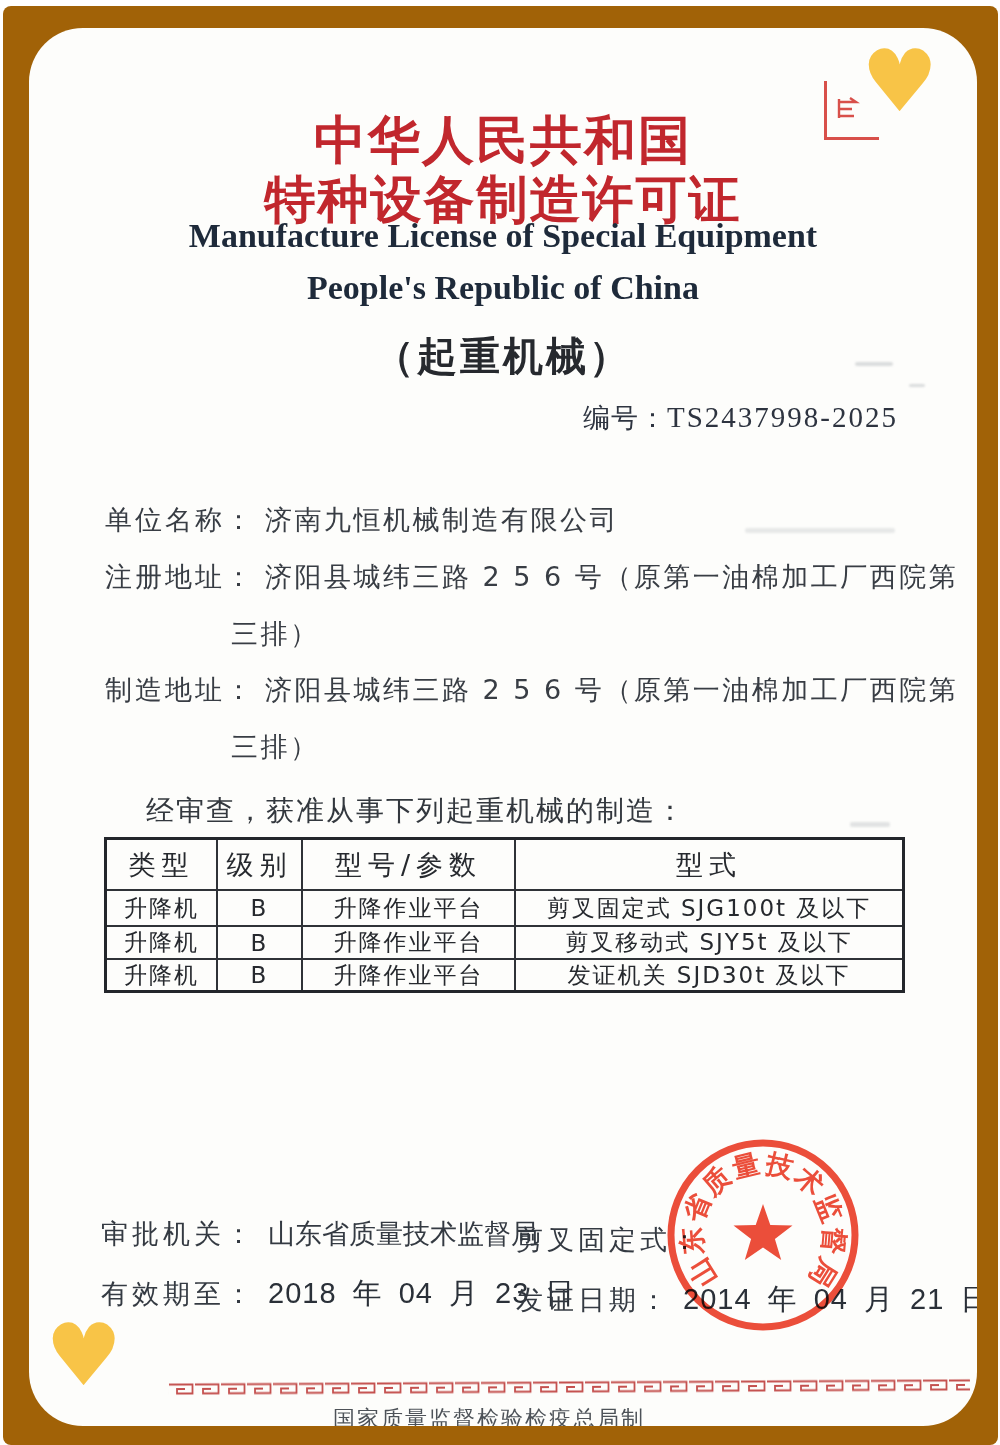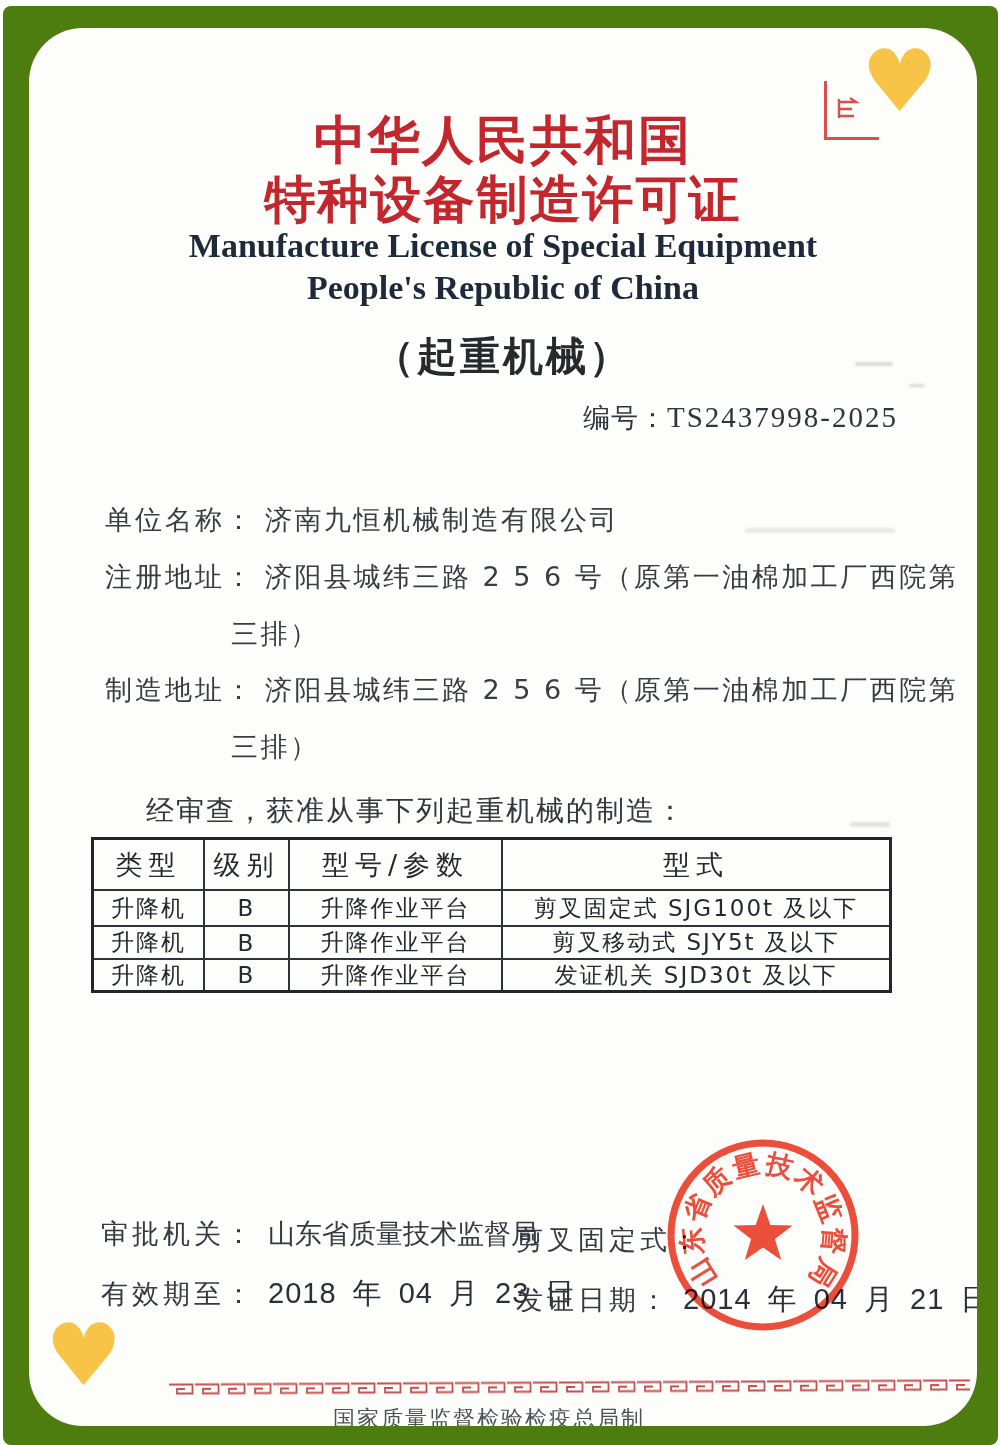--- a/index.html
+++ b/index.html
@@ -1,28 +1,28 @@
 <!DOCTYPE html>
 <html><head>
 <meta charset="utf-8">
 <style>
   html,body{margin:0;padding:0;background:#ffffff;}
   body{width:1000px;height:1445px;font-family:"DejaVu Sans",sans-serif;}
   .canvas{position:relative;width:1000px;height:1445px;background:#ffffff;overflow:hidden;}
-  .frame{position:absolute;left:3px;top:6px;right:2px;bottom:0;background:#4d7c0f;border-radius:8px;}
+  .frame{position:absolute;left:3px;top:6px;right:2px;bottom:0;background:#a16207;border-radius:8px;}
   .page{position:absolute;left:26px;top:22px;width:948px;height:1398px;background:#FDFDFB;border-radius:54px;overflow:hidden;}
 
   
   .t-zh{position:absolute;left:0;width:100%;text-align:center;color:#C1272D;font-weight:bold;
         letter-spacing:2px;line-height:1.08;}
   .t-zh1{top:84px;font-size:52px;}
   .t-zh2{top:144px;font-size:51px;}
   .t-en{position:absolute;left:0;width:100%;text-align:center;color:#1E2A3A;font-weight:bold;
         font-family:"Liberation Serif",serif;font-size:34px;}
-  .t-en1{top:199px;}
+  .t-en1{top:189px;}
   .t-en2{top:241px;}
   .category{position:absolute;top:301px;left:0;width:100%;text-align:center;color:#26292E;
         font-size:40px;font-weight:600;letter-spacing:3px;}
   .serial{position:absolute;top:372px;right:79px;color:#2E3440;font-size:27px;letter-spacing:1px;}
   .serial .num{font-family:"Liberation Serif",serif;font-size:29px;letter-spacing:2px;}
 
   
   .corner-mark{position:absolute;left:795px;top:53px;width:52px;height:56px;
         border-left:3.5px solid #D8504A;border-bottom:3.5px solid #D8504A;}
   .corner-mark svg{position:absolute;left:9px;top:16px;}
@@ -31,21 +31,21 @@
   .row{position:absolute;color:#383D44;font-size:27px;letter-spacing:2.5px;white-space:nowrap;text-align:right;}
   .row .lbl{letter-spacing:3px;margin-right:10px;}
   .r-company{left:76px;top:474px;}
   .r-reg1{left:76px;top:531px;}
   .r-reg2{left:202px;top:588px;}
   .r-mfg1{left:76px;top:644px;}
   .r-mfg2{left:202px;top:701px;}
   .statement{position:absolute;left:117px;top:764px;color:#33383E;font-size:28px;letter-spacing:2px;}
 
   
-  .lic-table{position:absolute;left:62px;top:809px;width:801px;height:156px;box-sizing:border-box;
+  .lic-table{position:absolute;left:75px;top:809px;width:801px;height:156px;box-sizing:border-box;
         border:3px solid #23262B;display:grid;grid-template-columns:111px 85px 213px auto;
         grid-template-rows:51px 36px 33px auto;color:#26292E;}
   .lic-table .c{border-right:2px solid #2F3237;border-bottom:2px solid #2F3237;
         display:flex;align-items:center;justify-content:center;font-size:23px;letter-spacing:2px;
         white-space:nowrap;overflow:hidden;}
   .lic-table .c:nth-child(4n){border-right:none;}
   .lic-table .c:nth-last-child(-n+4){border-bottom:none;}
   .lic-table .h{font-size:27px;letter-spacing:6px;font-weight:500;}
 
   

